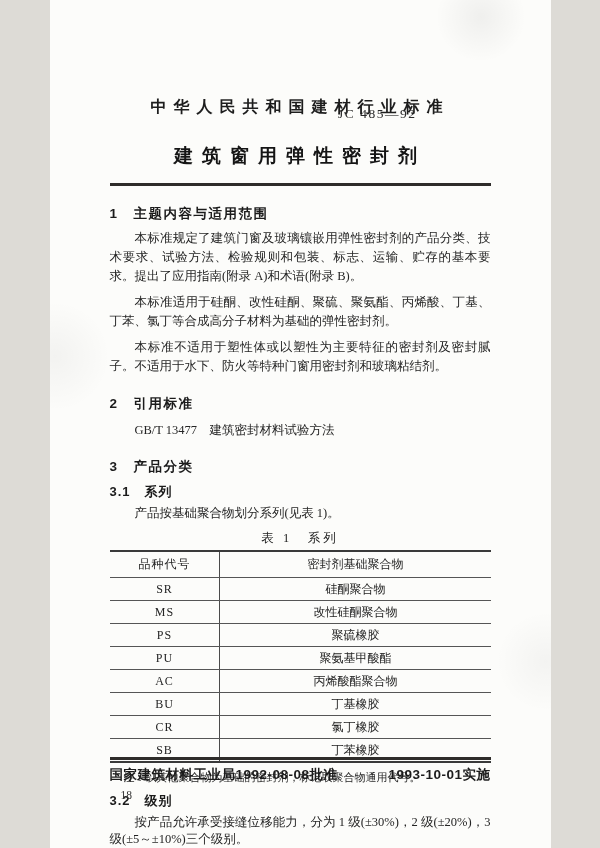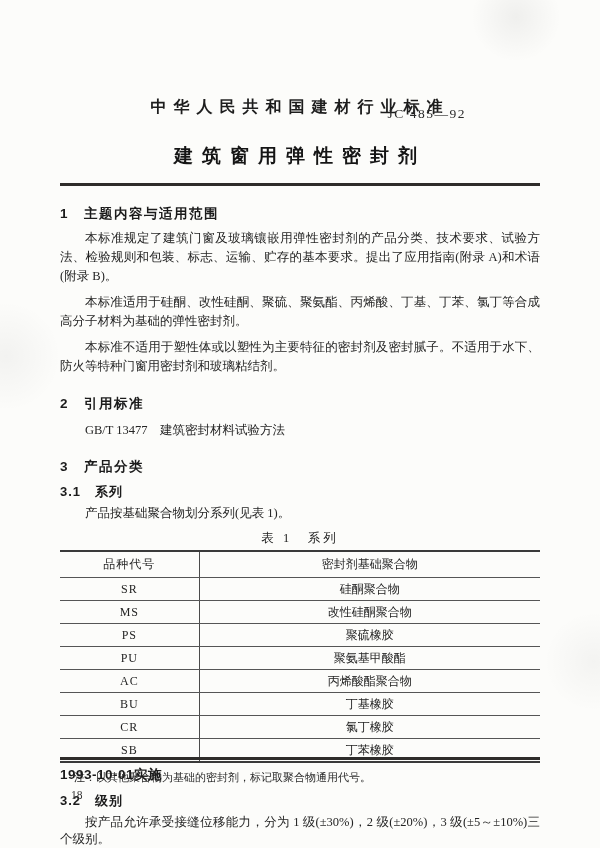--- a/index.html
+++ b/index.html
@@ -1,18 +1,18 @@
 <!DOCTYPE html>
 <html lang="zh"><head>
 <meta charset="utf-8">
 <style>
   html,body { margin:0; padding:0; background:#dddbd6; }
   .page {
     position:relative;
-    width:600px; height:848px;
+    width:501px; height:848px;
     margin:0 auto;
     background:#fcfcfa;
     box-sizing:border-box;
     overflow:hidden;
     color:#262626;
     font-family:"Liberation Serif", serif;
   }
   
   .page::before{
     content:""; position:absolute; inset:0; pointer-events:none;
@@ -204,16 +204,17 @@
     </table>
     <p class="table-note">注：以其他聚合物为基础的密封剂，标记取聚合物通用代号。</p>
 
     <div class="sub-heading">3.2　级别</div>
     <p class="body-p tight">按产品允许承受接缝位移能力，分为 1 级(±30%)，2 级(±20%)，3 级(±5～±10%)三个级别。</p>
 
   </div>
 
   <div class="footer-rule"></div>
   <div class="footer-row">
+    <span>国家建筑材料工业局1992-08-08批准</span>
     <span>1993-10-01实施</span>
   </div>
   <div class="page-number">18</div>
 </div>
 
 </body></html>

